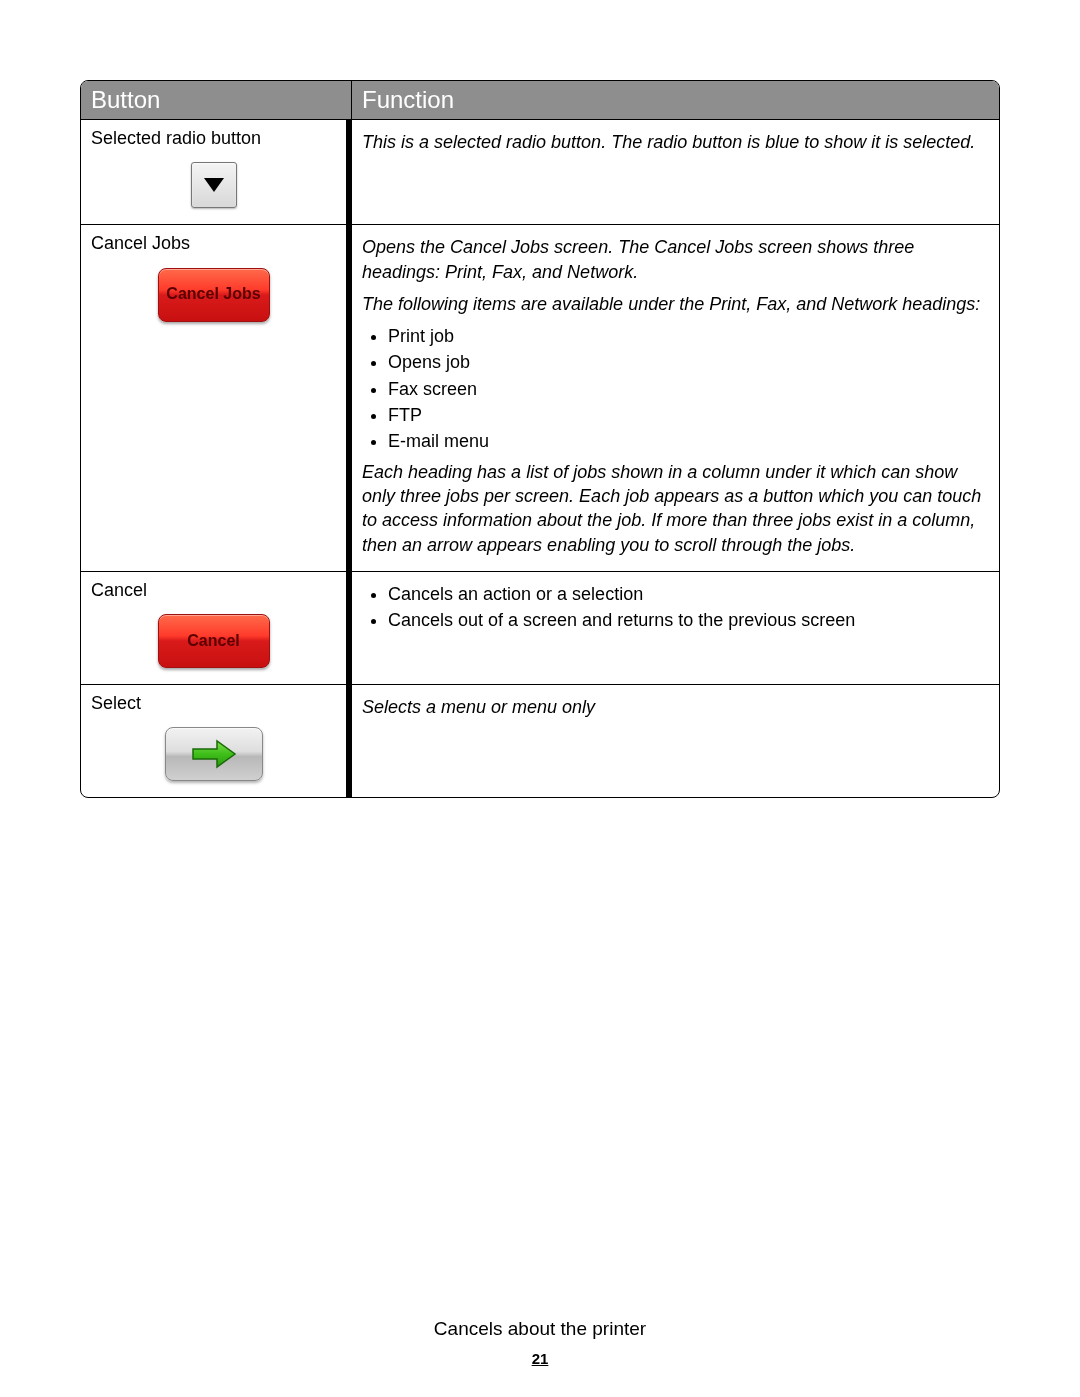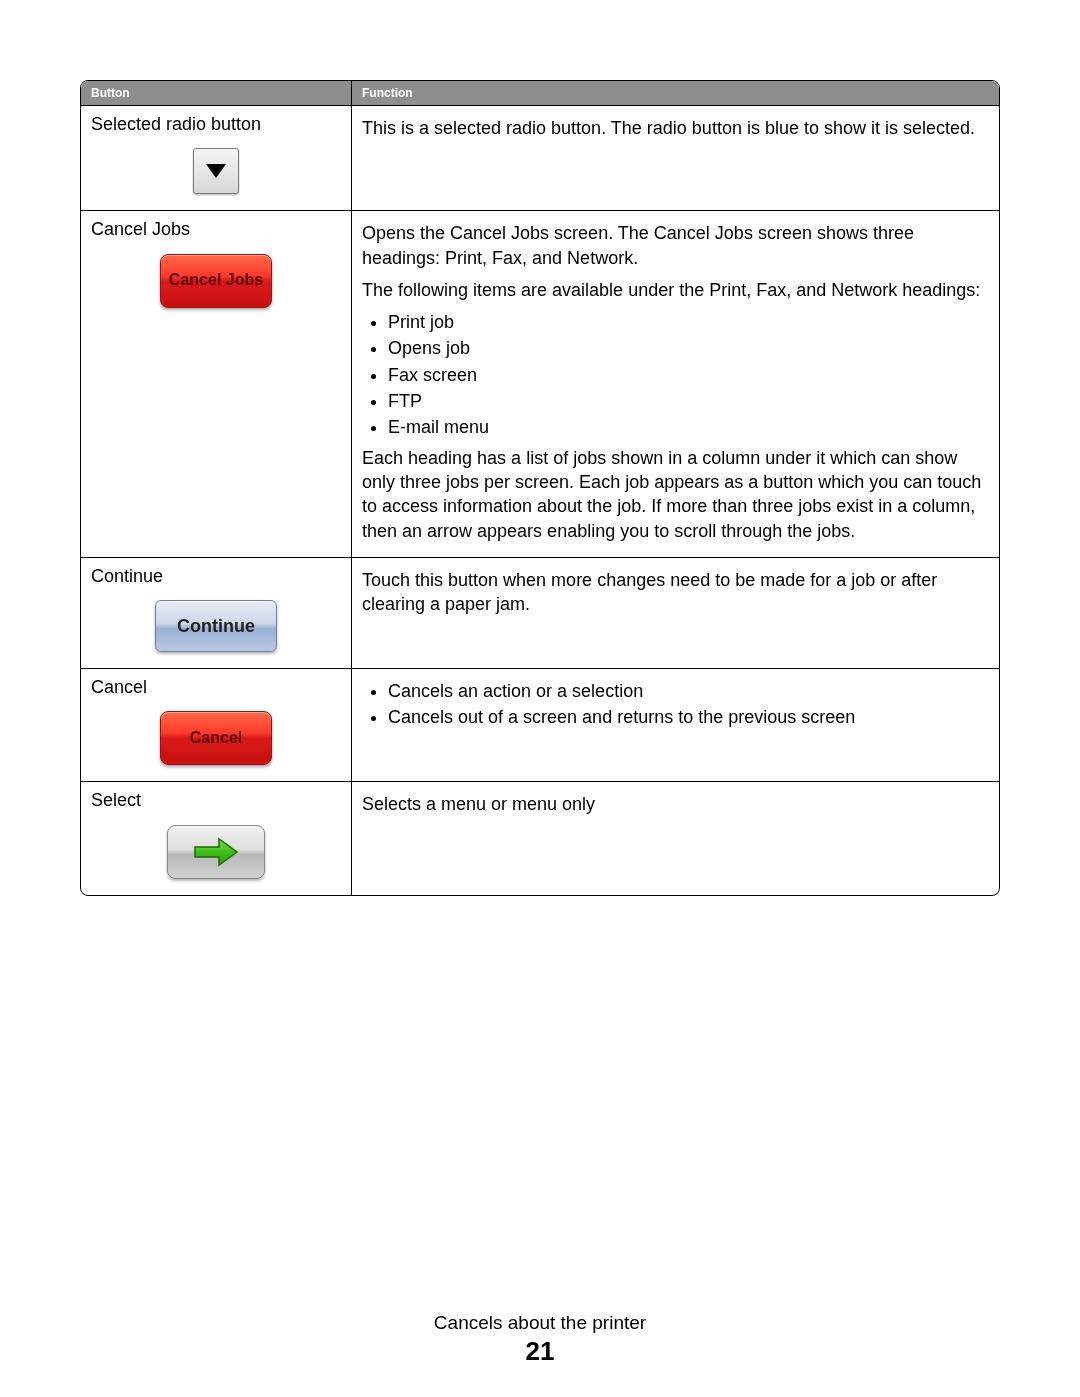--- a/index.html
+++ b/index.html
@@ -1,39 +1,39 @@
 <!DOCTYPE html>
 <html><head>
 <meta charset="utf-8">
 <style>
   html,body{margin:0;padding:0;background:#fff;font-family:"Segoe UI",Tahoma,Arial,sans-serif;color:#000;}
   .page{width:1080px;height:1397px;position:relative;box-sizing:border-box;padding:80px 80px 0 80px;}
   .tbl{width:100%;border:1px solid #000;border-radius:8px;overflow:hidden;border-collapse:separate;border-spacing:0;}
-  .tbl th{background:#8e8e8e;color:#fff;text-align:left;font-weight:bold;font-size:12px;padding:5px 10px;border-bottom:1px solid #000;}
+  .tbl th{background:#8e8e8e;color:#fff;text-align:left;font-weight:normal;font-size:24px;padding:5px 10px;border-bottom:1px solid #000;}
   .col-button{width:250px;}
   .tbl th.col-button{border-right:1px solid #000;}
-  .tbl td{border-right:1px solid #000000;border-bottom:1px solid #000;vertical-align:top;padding:6px 10px;font-size:18px;line-height:1.35;}
+  .tbl td{border-right:6px solid #000000;border-bottom:1px solid #000;vertical-align:top;padding:6px 10px;font-size:18px;line-height:1.35;}
   .tbl td:last-child{border-right:none;}
   .tbl tr:last-child td{border-bottom:none;}
   .btn-label{display:block;margin-bottom:6px;}
   .btn-img-wrap{display:flex;justify-content:center;padding:6px 0 10px 0;}
   
   .radio-box{width:44px;height:44px;background:linear-gradient(#f4f4f4,#d8d8d8);border:1px solid #777;border-radius:3px;display:flex;align-items:center;justify-content:center;box-shadow:inset 0 1px 2px rgba(255,255,255,.6),0 1px 2px rgba(0,0,0,.3);}
   .tri-down{width:0;height:0;border-left:10px solid transparent;border-right:10px solid transparent;border-top:14px solid #000;}
   
   .red-btn{width:110px;height:52px;border-radius:8px;border:1px solid #a01010;background:linear-gradient(to bottom,#ff6a4a 0%,#ff3b2b 40%,#d91a1a 50%,#c81010 100%);color:#5a0000;font-weight:bold;font-size:16px;display:flex;align-items:center;justify-content:center;text-align:center;box-shadow:0 2px 3px rgba(0,0,0,.35),inset 0 1px 0 rgba(255,255,255,.4);line-height:1.05;}
   
   .blue-btn{width:120px;height:50px;border-radius:6px;border:1px solid #6a7faa;background:linear-gradient(to bottom,#e6ecf5 0%,#cdd8ea 45%,#9bb0d4 55%,#b8c6e0 100%);color:#222;font-weight:bold;font-size:18px;display:flex;align-items:center;justify-content:center;box-shadow:0 2px 3px rgba(0,0,0,.3),inset 0 1px 0 rgba(255,255,255,.6);}
   
   .sel-btn{width:96px;height:52px;border-radius:8px;border:1px solid #888;background:linear-gradient(to bottom,#f2f2f2 0%,#dedede 45%,#b8b8b8 55%,#d0d0d0 100%);display:flex;align-items:center;justify-content:center;box-shadow:0 2px 3px rgba(0,0,0,.3),inset 0 1px 0 rgba(255,255,255,.6);}
   ul{margin:4px 0 6px 0;padding-left:26px;}
   li{margin:2px 0;}
-  p{margin:4px 0 8px 0;}
+  p{margin:4px 0 8px 0;font-style:italic;}
   .footer{position:absolute;bottom:30px;left:0;right:0;text-align:center;font-size:19px;}
-  .page-num{font-weight:bold;font-size:26px;margin-top:2px;}
+  .page-num{font-weight:bold;font-size:15px;margin-top:10px;text-decoration:underline;}
 </style>
 </head>
 <body>
 <div class="page">
 
 <table class="tbl">
   <thead>
     <tr>
       <th class="col-button">Button</th>
       <th>Function</th>
@@ -69,31 +69,20 @@
           <li>Print job</li>
           <li>Opens job</li>
           <li>Fax screen</li>
           <li>FTP</li>
           <li>E-mail menu</li>
         </ul>
         <p>Each heading has a list of jobs shown in a column under it which can show only three jobs per screen. Each job appears as a button which you can touch to access information about the job. If more than three jobs exist in a column, then an arrow appears enabling you to scroll through the jobs.</p>
       </td>
     </tr>
 
-    <tr>
-      <td>
-        <span class="btn-label">Continue</span>
-        <div class="btn-img-wrap">
-          <div class="blue-btn">Continue</div>
-        </div>
-      </td>
-      <td>
-        <p>Touch this button when more changes need to be made for a job or after clearing a paper jam.</p>
-      </td>
-    </tr>
 
     <tr>
       <td>
         <span class="btn-label">Cancel</span>
         <div class="btn-img-wrap">
           <div class="red-btn">Cancel</div>
         </div>
       </td>
       <td>
         <ul>

